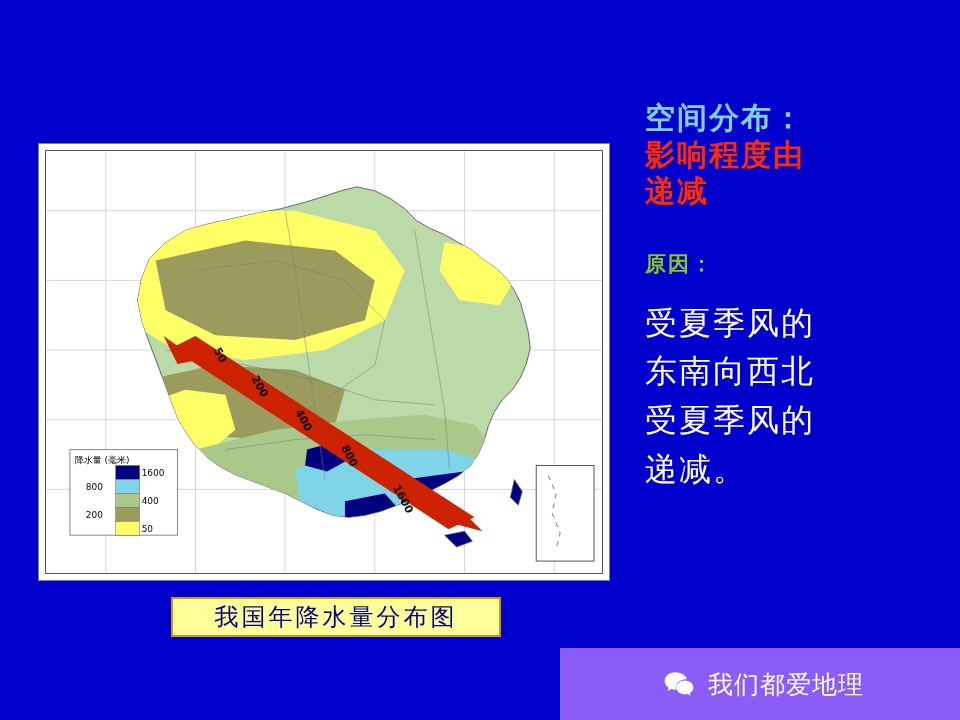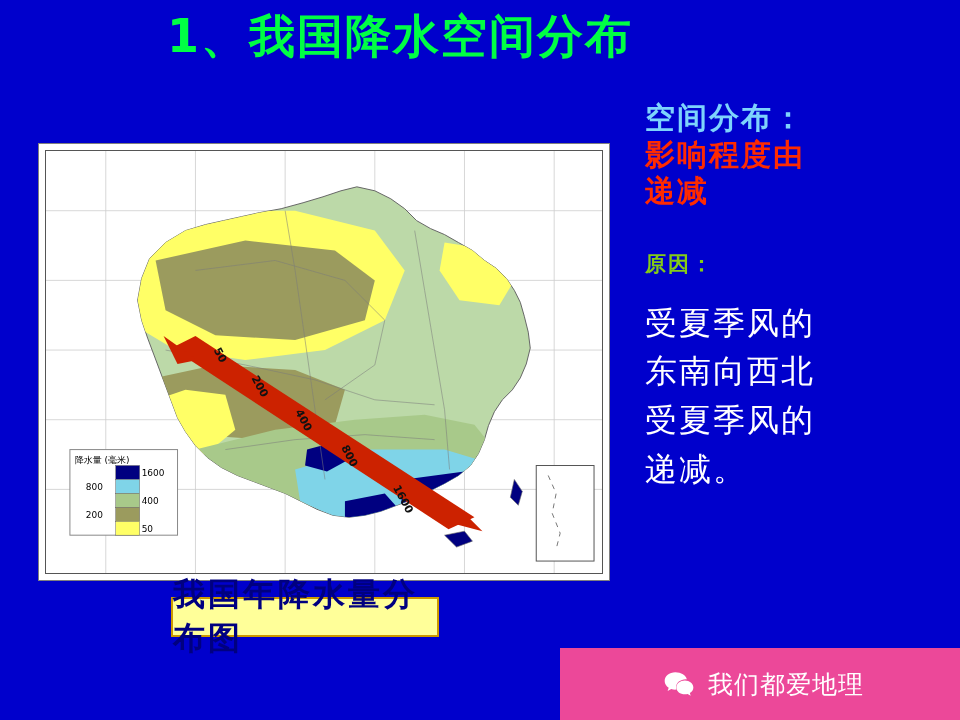--- a/index.html
+++ b/index.html
@@ -52,29 +52,29 @@
     background: #ffffff;
     overflow: hidden;
   }
   #map-svg { display: block; width: 100%; height: 100%; }
 
   
   #map-caption {
     position: absolute;
     left: 171px;
     top: 597px;
-    width: 268px;
+    width: 330px;
     height: 40px;
     background: #ffff99;
     border: 2px solid #cc9900;
     box-sizing: border-box;
     color: #000080;
     font-family: "DejaVu Sans", sans-serif;
-    font-size: 32px;
-    font-weight: bold;
+    font-size: 24px;
+    font-weight: normal;
     letter-spacing: 3px;
     display: flex;
     align-items: center;
     justify-content: center;
   }
 
   
   #right-col {
     position: absolute;
     left: 645px;
@@ -117,21 +117,21 @@
   }
   .rb-line { white-space: nowrap; }
 
   
   #wm-bar {
     position: absolute;
     left: 560px;
     top: 648px;
     width: 400px;
     height: 72px;
-    background: #ec4899;
+    background: #8b5cf6;
     display: flex;
     align-items: center;
   }
   #wm-logo {
     width: 34px;
     height: 34px;
     margin-left: 102px;
     margin-right: 12px;
     flex: none;
   }
@@ -145,21 +145,20 @@
   
   .lg-text {
     font-family: "DejaVu Sans", sans-serif;
   }
 </style>
 </head>
 <body>
 
 <div id="slide">
 
-  <div id="title">1、我国降水空间分布</div>
 
   <div id="map-frame">
     <div id="map-inner">
       <svg id="map-svg" viewBox="0 0 558 424" preserveAspectRatio="none">
         <defs>
           <clipPath id="chinaclip">
             <path d="M96,128 L104,108 L120,92 L140,80 L160,74 L178,70 L196,66 L214,62 L236,58 L258,52
                      L278,46 L296,40 L312,36 L330,40 L346,48 L360,58 L372,70 L386,78 L400,84 L414,92
                      L428,100 L440,110 L452,118 L462,128 L470,140 L476,152 L480,166 L484,182 L486,198
                      L482,214 L476,228 L468,240 L458,250 L450,262 L444,276 L440,290 L434,304 L426,316

